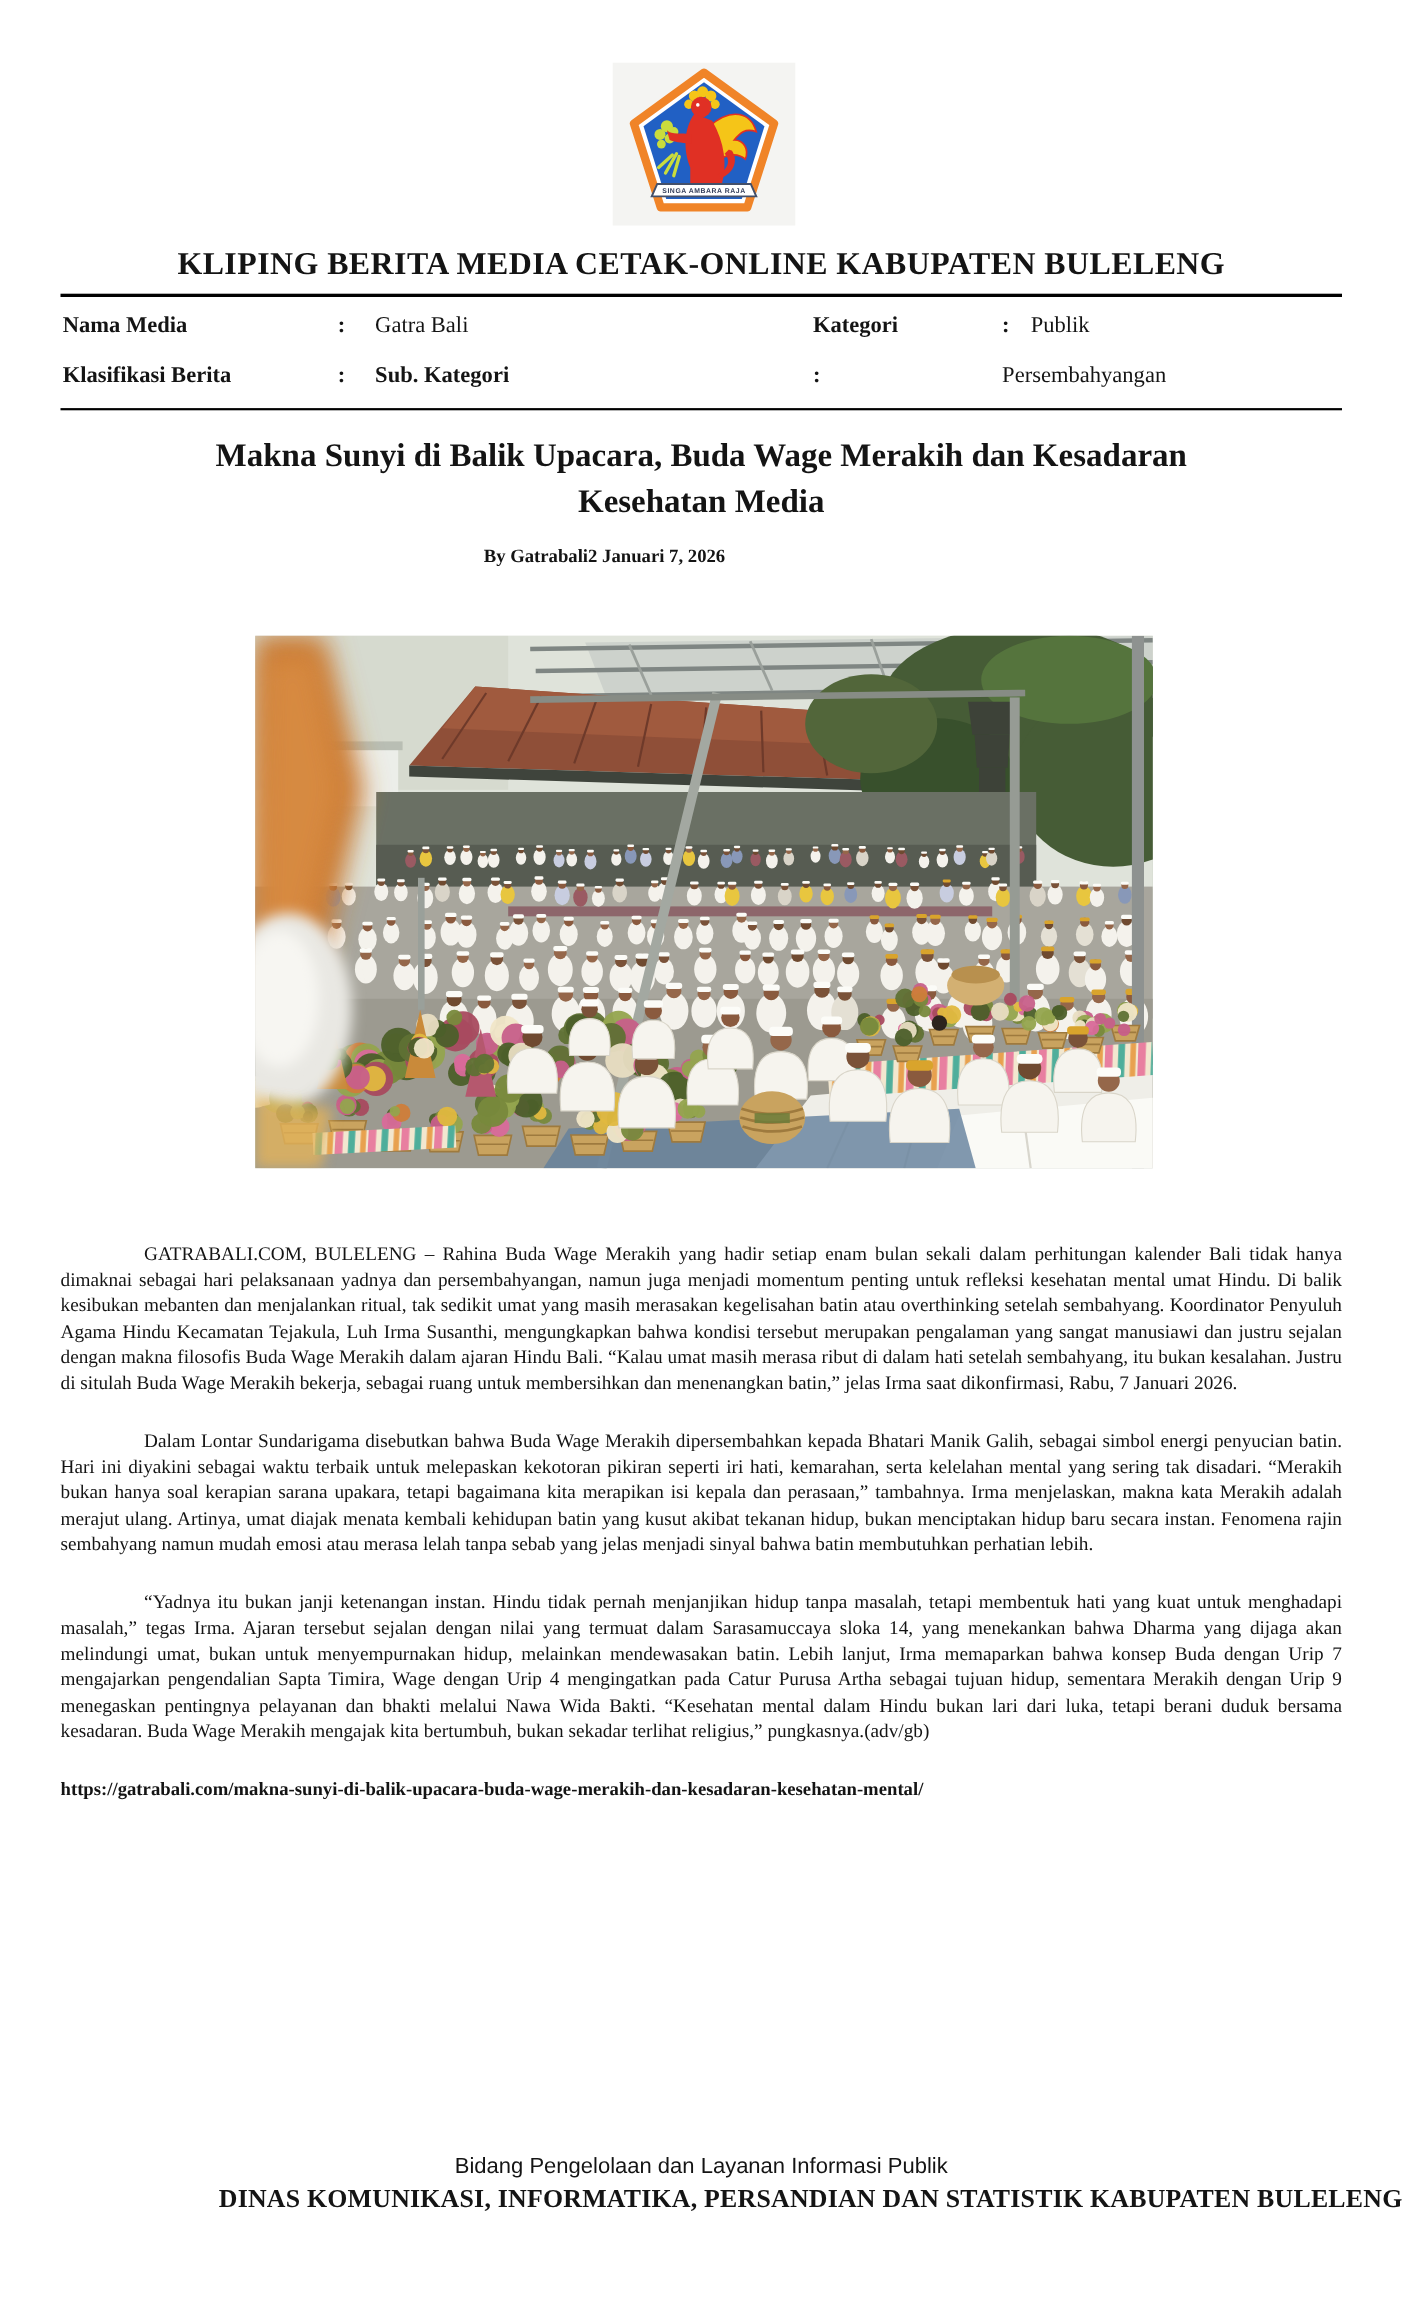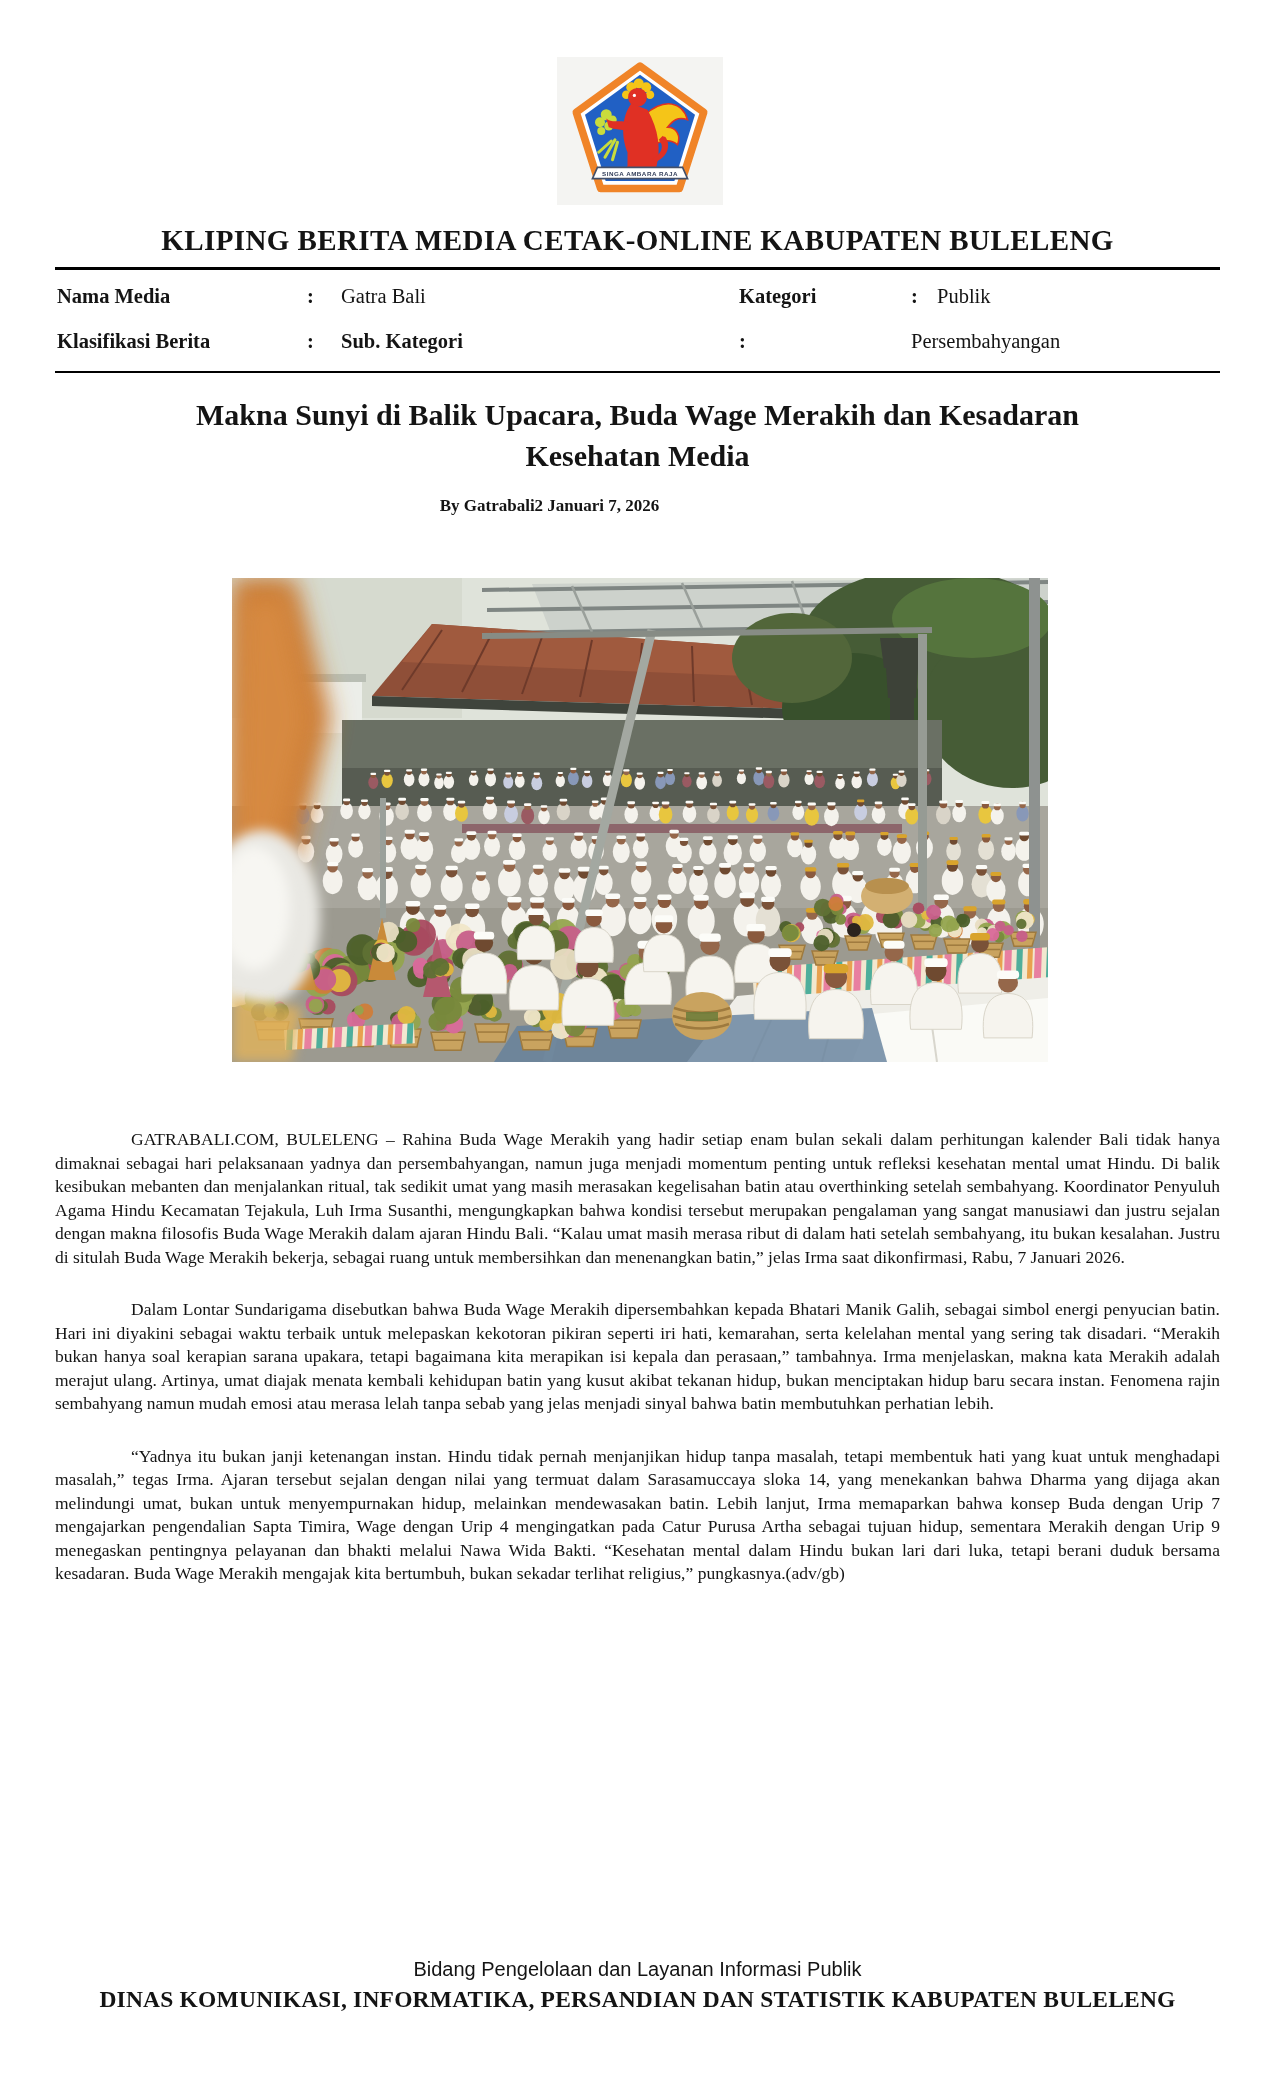--- a/index.html
+++ b/index.html
@@ -30,21 +30,21 @@
   .photo svg{display:block;}
 
   .body-text{left:55px;top:1128px;width:1165px;font-size:17.5px;line-height:23.5px;
              text-align:justify;}
   .body-text p{margin:0 0 29px 0;text-indent:76px;}
   .url-line{font-weight:bold;font-size:17px;margin-top:16px;word-break:break-all;}
 
   
   .footer-1{left:0;top:1958px;width:1275px;text-align:center;
             font-family:"Liberation Sans", sans-serif;font-size:20px;}
-  .footer-2{left:0;top:1986px;width:1275px;text-align:center;font-weight:bold;
+  .footer-2{left:0;top:1986px;width:1275px;text-align:right;font-weight:bold;
             font-size:23.5px;letter-spacing:.2px;}
 </style>
 </head>
 <body>
 
 <div class="page">
 
   <div class="abs logo-box">
     <svg width="150" height="140" viewBox="0 0 120 110">
       <polygon points="60,3 111,40 91.5,101 28.5,101 9,40" fill="#ffffff" stroke="#f08428" stroke-width="6" stroke-linejoin="round"></polygon>
@@ -1059,18 +1059,19 @@
       <ellipse cx="30" cy="340" rx="58" ry="88" fill="#e9e8e3" filter="url(#blur6)"></ellipse>
       <ellipse cx="22" cy="330" rx="36" ry="62" fill="#f7f6f2" filter="url(#blur6)"></ellipse>
       <polygon points="0,420 70,430 60,484 0,484" fill="#e3b35a" filter="url(#blur6)" opacity=".8"></polygon>
     </svg>
   </div>
 
   <div class="abs body-text">
     <p>GATRABALI.COM, BULELENG – Rahina Buda Wage Merakih yang hadir setiap enam bulan sekali dalam perhitungan kalender Bali tidak hanya dimaknai sebagai hari pelaksanaan yadnya dan persembahyangan, namun juga menjadi momentum penting untuk refleksi kesehatan mental umat Hindu. Di balik kesibukan mebanten dan menjalankan ritual, tak sedikit umat yang masih merasakan kegelisahan batin atau overthinking setelah sembahyang. Koordinator Penyuluh Agama Hindu Kecamatan Tejakula, Luh Irma Susanthi, mengungkapkan bahwa kondisi tersebut merupakan pengalaman yang sangat manusiawi dan justru sejalan dengan makna filosofis Buda Wage Merakih dalam ajaran Hindu Bali. “Kalau umat masih merasa ribut di dalam hati setelah sembahyang, itu bukan kesalahan. Justru di situlah Buda Wage Merakih bekerja, sebagai ruang untuk membersihkan dan menenangkan batin,” jelas Irma saat dikonfirmasi, Rabu, 7 Januari 2026.</p>
     <p>Dalam Lontar Sundarigama disebutkan bahwa Buda Wage Merakih dipersembahkan kepada Bhatari Manik Galih, sebagai simbol energi penyucian batin. Hari ini diyakini sebagai waktu terbaik untuk melepaskan kekotoran pikiran seperti iri hati, kemarahan, serta kelelahan mental yang sering tak disadari. “Merakih bukan hanya soal kerapian sarana upakara, tetapi bagaimana kita merapikan isi kepala dan perasaan,” tambahnya. Irma menjelaskan, makna kata Merakih adalah merajut ulang. Artinya, umat diajak menata kembali kehidupan batin yang kusut akibat tekanan hidup, bukan menciptakan hidup baru secara instan. Fenomena rajin sembahyang namun mudah emosi atau merasa lelah tanpa sebab yang jelas menjadi sinyal bahwa batin membutuhkan perhatian lebih.</p>
     <p>“Yadnya itu bukan janji ketenangan instan. Hindu tidak pernah menjanjikan hidup tanpa masalah, tetapi membentuk hati yang kuat untuk menghadapi masalah,” tegas Irma. Ajaran tersebut sejalan dengan nilai yang termuat dalam Sarasamuccaya sloka 14, yang menekankan bahwa Dharma yang dijaga akan melindungi umat, bukan untuk menyempurnakan hidup, melainkan mendewasakan batin. Lebih lanjut, Irma memaparkan bahwa konsep Buda dengan Urip 7 mengajarkan pengendalian Sapta Timira, Wage dengan Urip 4 mengingatkan pada Catur Purusa Artha sebagai tujuan hidup, sementara Merakih dengan Urip 9 menegaskan pentingnya pelayanan dan bhakti melalui Nawa Wida Bakti. “Kesehatan mental dalam Hindu bukan lari dari luka, tetapi berani duduk bersama kesadaran. Buda Wage Merakih mengajak kita bertumbuh, bukan sekadar terlihat religius,” pungkasnya.(adv/gb)</p>
+    <div class="url-line">https://gatrabali.com/makna-sunyi-di-balik-upacara-buda-wage-merakih-dan-kesadaran-kesehatan-mental/</div>
   </div>
 
   <div class="abs footer-1">Bidang Pengelolaan dan Layanan Informasi Publik</div>
   <div class="abs footer-2">DINAS KOMUNIKASI, INFORMATIKA, PERSANDIAN DAN STATISTIK KABUPATEN BULELENG</div>
 
 </div>
 
 </body></html>

